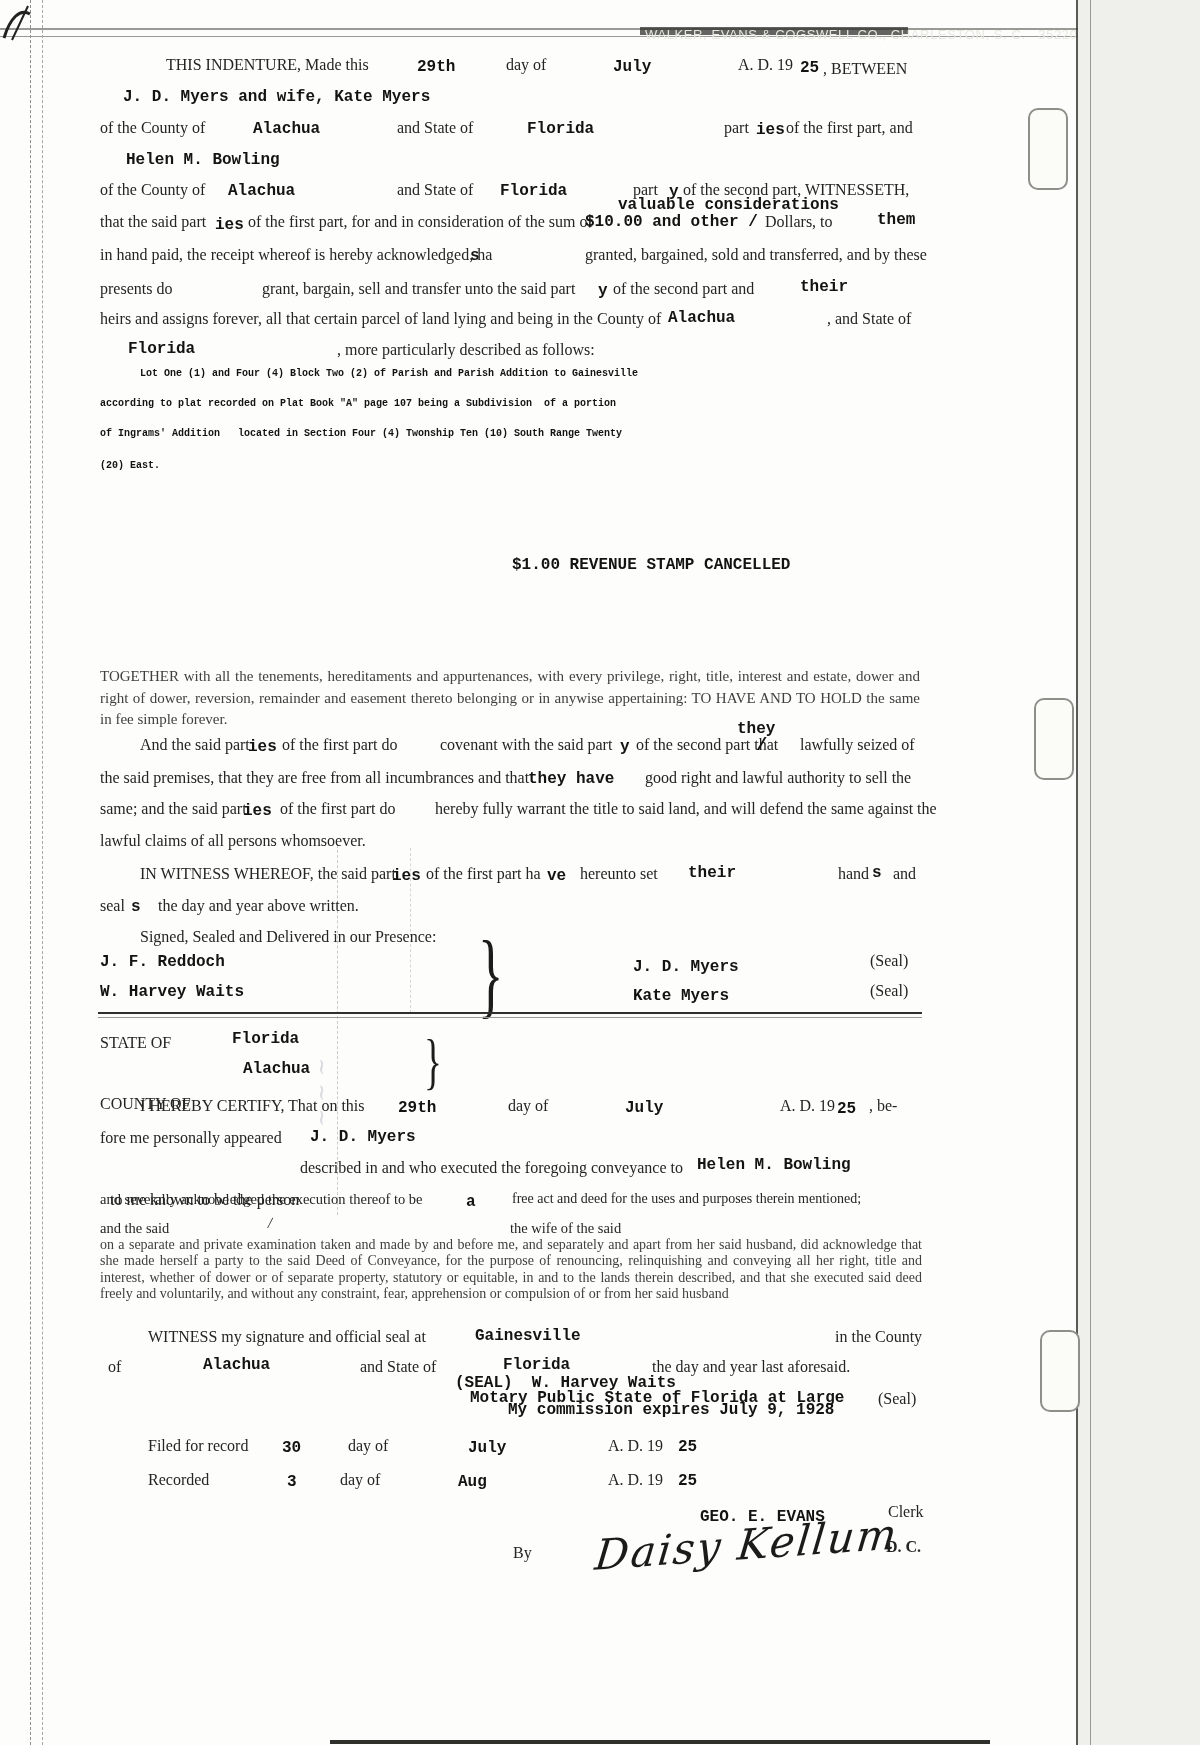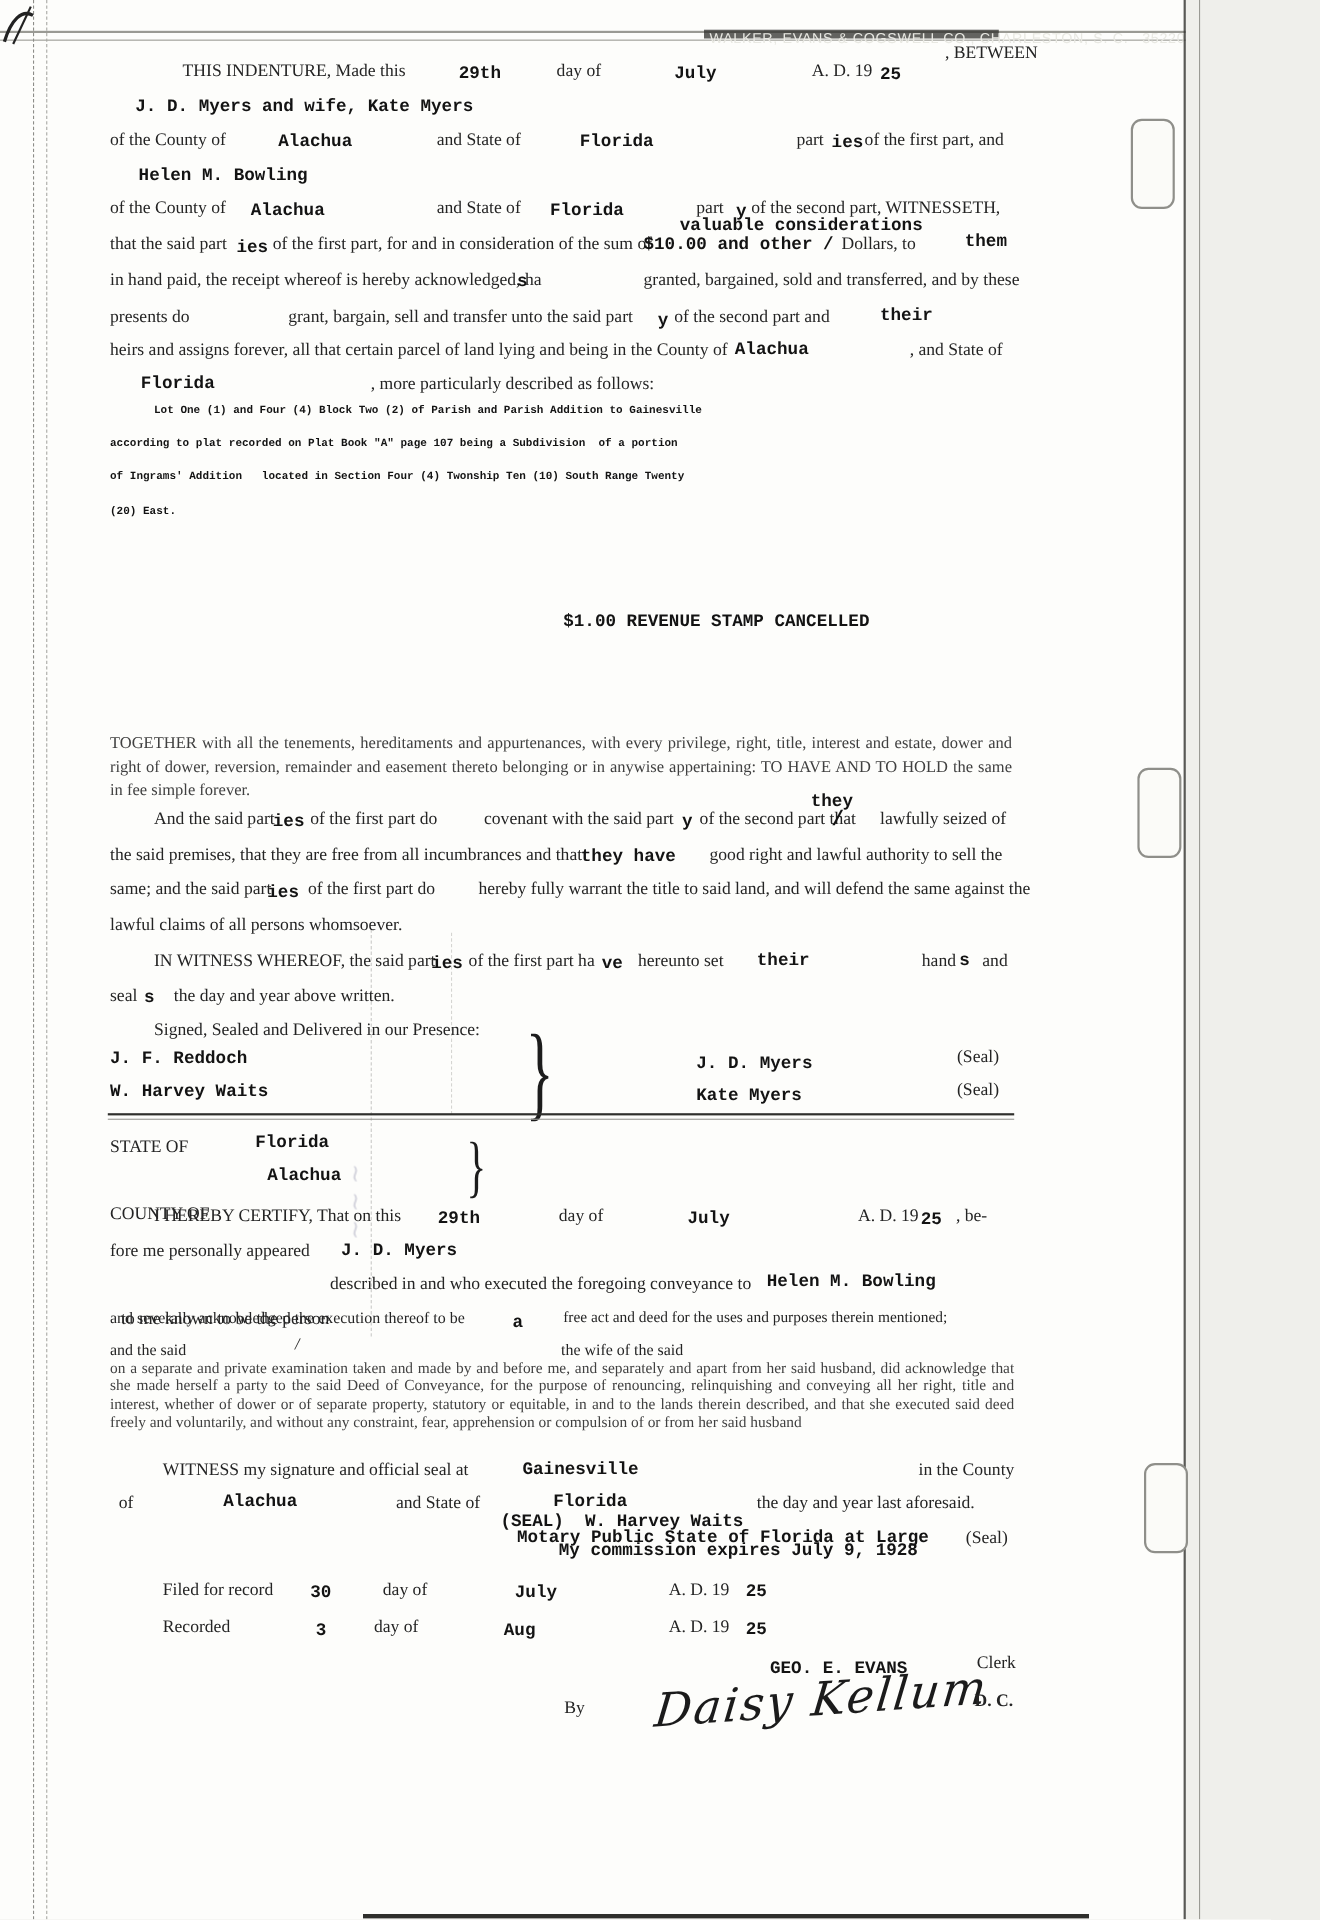--- a/index.html
+++ b/index.html
@@ -58,21 +58,21 @@
   <div class="smudge" style="left:288px;top:1080px;font-size:22px;transform:rotate(90deg);">~ ~ ~</div>
 
   <div class="rule" style="left:330px;top:1740px;width:660px;height:4px;"></div>
 
   <span class="p" style="left:140px;top:56px;margin-left:26px;">THIS INDENTURE, Made this</span>
   <span class="t" style="left:417px;top:58px;">29th</span>
   <span class="p" style="left:506px;top:56px;">day of</span>
   <span class="t" style="left:613px;top:58px;">July</span>
   <span class="p" style="left:738px;top:56px;">A. D. 19</span>
   <span class="t" style="left:800px;top:59px;">25</span>
-  <span class="p" style="left:823px;top:40px;margin-left:36px;">, BETWEEN</span>
+  <span class="p" style="left:823px;top:60px;">, BETWEEN</span>
 
   <span class="t" style="left:123px;top:88px;">J. D. Myers and wife, Kate Myers</span>
 
   <span class="p" style="left:100px;top:119px;">of the County of</span>
   <span class="t" style="left:253px;top:120px;">Alachua</span>
   <span class="p" style="left:397px;top:119px;">and State of</span>
   <span class="t" style="left:527px;top:120px;">Florida</span>
   <span class="p" style="left:724px;top:119px;">part</span>
   <span class="t" style="left:756px;top:121px;">ies</span>
   <span class="p" style="left:786px;top:119px;">of the first part, and</span>
@@ -203,21 +203,21 @@
   <div class="para" style="left:100px;top:1237px;width:822px;font-size:14px;line-height:16.4px;">on a separate and private examination taken and made by and before me, and separately and apart from her said husband, did acknowledge that she made herself a party to the said Deed of Conveyance,  for the purpose of renouncing, relinquishing and conveying all her right, title and interest, whether of dower or of separate property, statutory or equitable, in and to the lands therein described, and that she executed said deed freely and voluntarily, and without any constraint, fear, apprehension or compulsion of or from her said husband</div>
 
   <span class="p" style="left:148px;top:1328px;">WITNESS my signature and official seal at</span>
   <span class="t" style="left:475px;top:1327px;">Gainesville</span>
   <span class="p" style="left:835px;top:1328px;">in the County</span>
 
   <span class="p" style="left:108px;top:1358px;">of</span>
   <span class="t" style="left:203px;top:1356px;">Alachua</span>
   <span class="p" style="left:360px;top:1358px;">and State of</span>
   <span class="t" style="left:503px;top:1356px;">Florida</span>
-  <span class="p" style="left:688px;top:1358px;text-align:center;">the day and year last aforesaid.</span>
+  <span class="p" style="left:652px;top:1358px;text-align:center;">the day and year last aforesaid.</span>
 
   <span class="t" style="left:455px;top:1374px;">(SEAL)  W. Harvey Waits</span>
   <span class="t" style="left:470px;top:1389px;">Motary Public State of Florida at Large</span>
   <span class="p" style="left:878px;top:1390px;">(Seal)</span>
   <span class="t" style="left:508px;top:1401px;">My commission expires July 9, 1928</span>
 
   <span class="p" style="left:148px;top:1437px;">Filed for record</span>
   <span class="t" style="left:282px;top:1439px;">30</span>
   <span class="p" style="left:348px;top:1437px;">day of</span>
   <span class="t" style="left:468px;top:1439px;">July</span>

